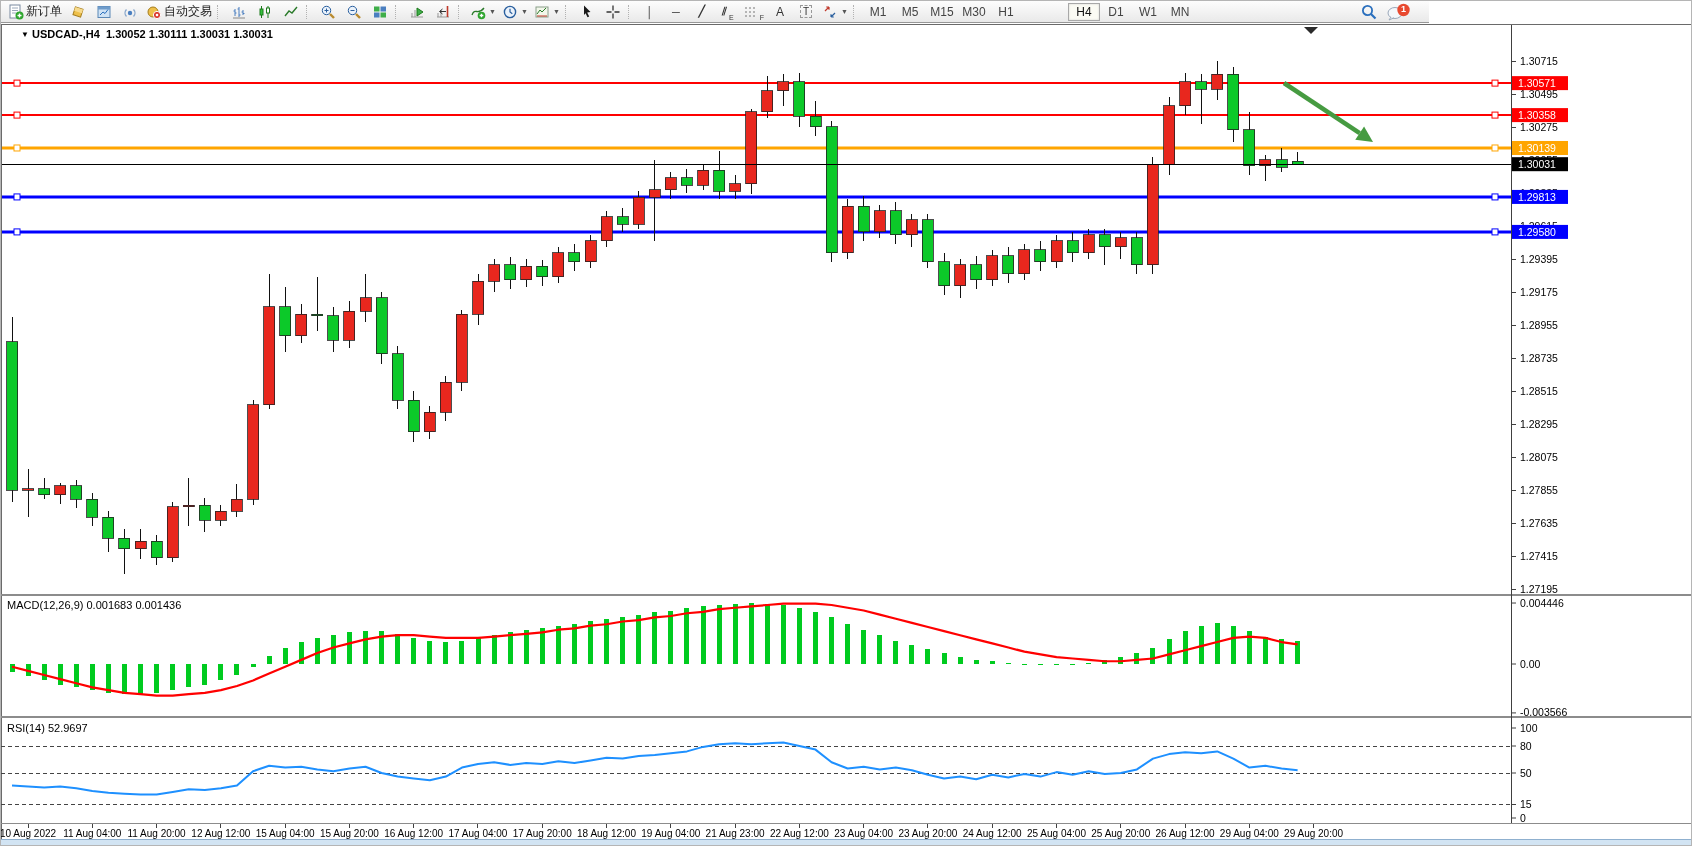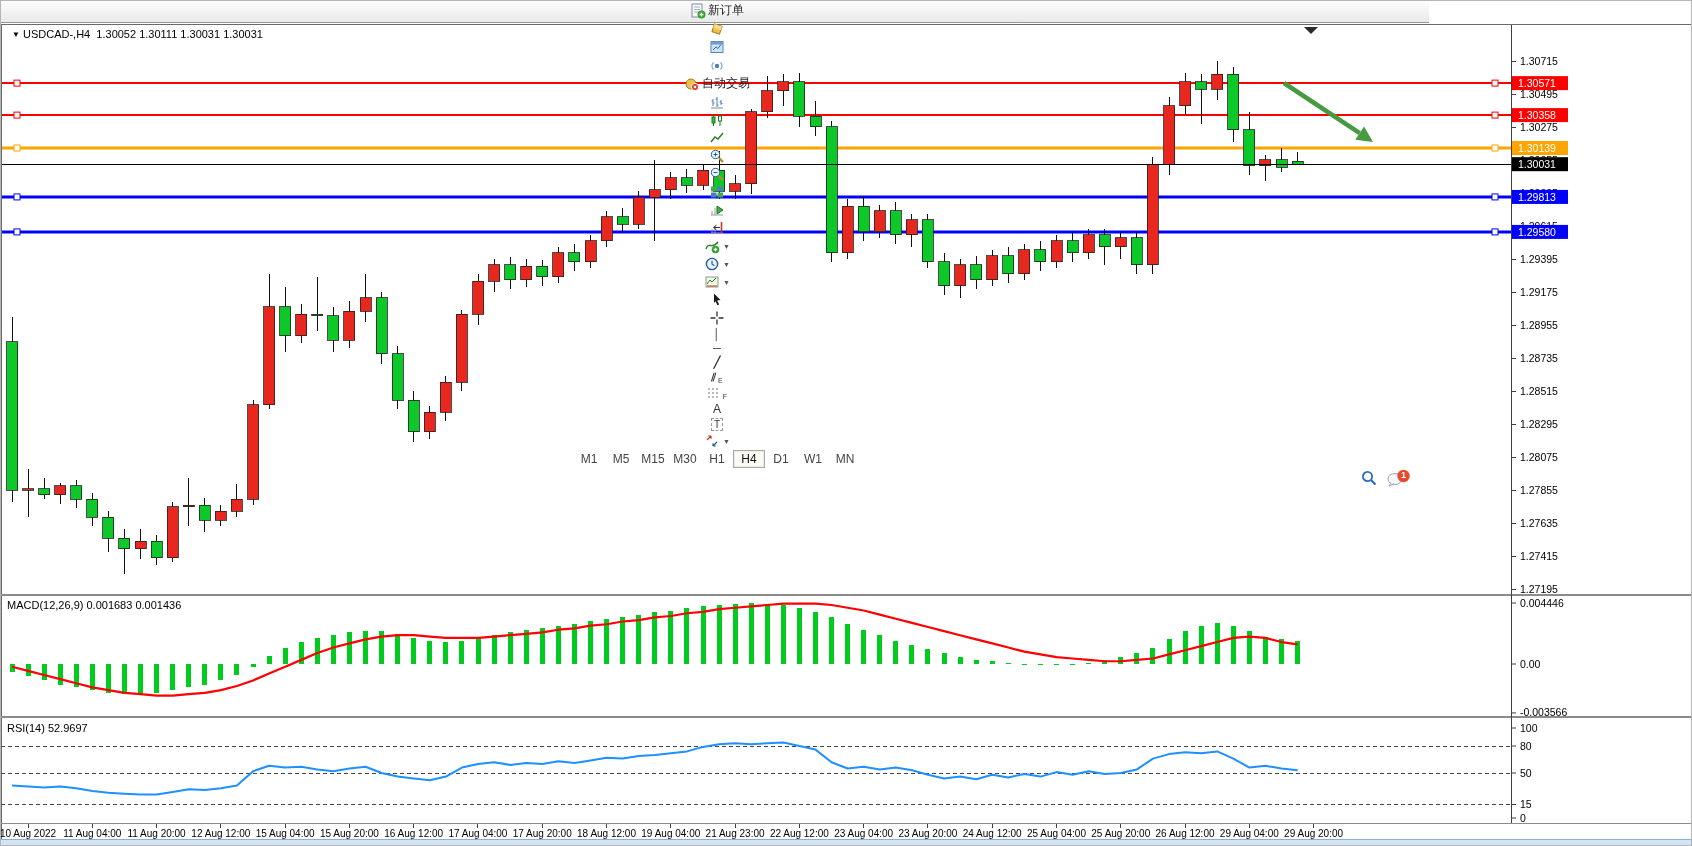--- a/index.html
+++ b/index.html
@@ -1,34 +1,34 @@
 <!DOCTYPE html>
 <html><head>
 <meta charset="utf-8">
 <style>
   html,body{margin:0;padding:0;background:#fff;}
   #app{position:relative;width:1692px;height:846px;overflow:hidden;
        font-family:"Liberation Sans",sans-serif;background:#fff;border:1px solid #b5b5b5;box-sizing:border-box;}
   
   #toolbar{position:absolute;left:0;top:0;width:1428px;height:22px;z-index:5;
            background:linear-gradient(#fdfdfd,#e9e9e9);border-bottom:1px solid #979797;
-           display:flex;align-items:center;padding-left:4px;box-sizing:border-box;flex-direction:column;}
+           display:flex;align-items:center;padding-left:4px;box-sizing:border-box;}
   .tbtn{height:18px;min-width:20px;padding:0 2px;display:flex;align-items:center;justify-content:center;
         gap:2px;border:1px solid transparent;border-radius:2px;font-size:12px;color:#222;cursor:default;}
   .tbtn .lbl{font-size:12px;white-space:nowrap;}
   .tsep{width:4px;height:14px;border-left:1px dotted #b2b2b2;margin:0 4px 0 2px;}
   .glyph{font-size:11px;color:#333;font-weight:bold;}
   .caret{font-size:7px;color:#555;margin-left:1px;}
   .tf{height:16px;min-width:24px;padding:0 3px;display:flex;align-items:center;justify-content:center;
       font-size:12px;color:#444;border:1px solid transparent;}
-  .tf.active{background:#fbfbf4;border:1px solid #a8a8a8;box-shadow:inset 0 0 2px #ccc;color:#111;}
+  .tf.active{background:#fbfbf4;border:1px solid #a8a8a8;box-shadow:inset 0 0 2px #ccc;color:#111;margin-left:46px;}
   #right-tools{margin-left:auto;display:flex;align-items:center;margin-right:8px;}
   
   #chart-svg{position:absolute;left:0;top:0;z-index:1;}
-  #chart-title{position:absolute;left:11px;top:27px;z-index:2;font-size:11px;color:#000;white-space:pre;}
+  #chart-title{position:absolute;left:20px;top:27px;z-index:2;font-size:11px;color:#000;white-space:pre;font-weight:bold;}
   #chart-title .tri{font-size:8px;position:relative;top:-1px;}
   #bottom-strip{position:absolute;left:0;top:838px;width:1692px;height:8px;z-index:3;
                 background:#d2e4f3;border-top:1px solid #8fb0cf;}
   svg text{font-family:"Liberation Sans",sans-serif;}
 </style>
 </head>
 <body>
 
 <div id="app">
 

